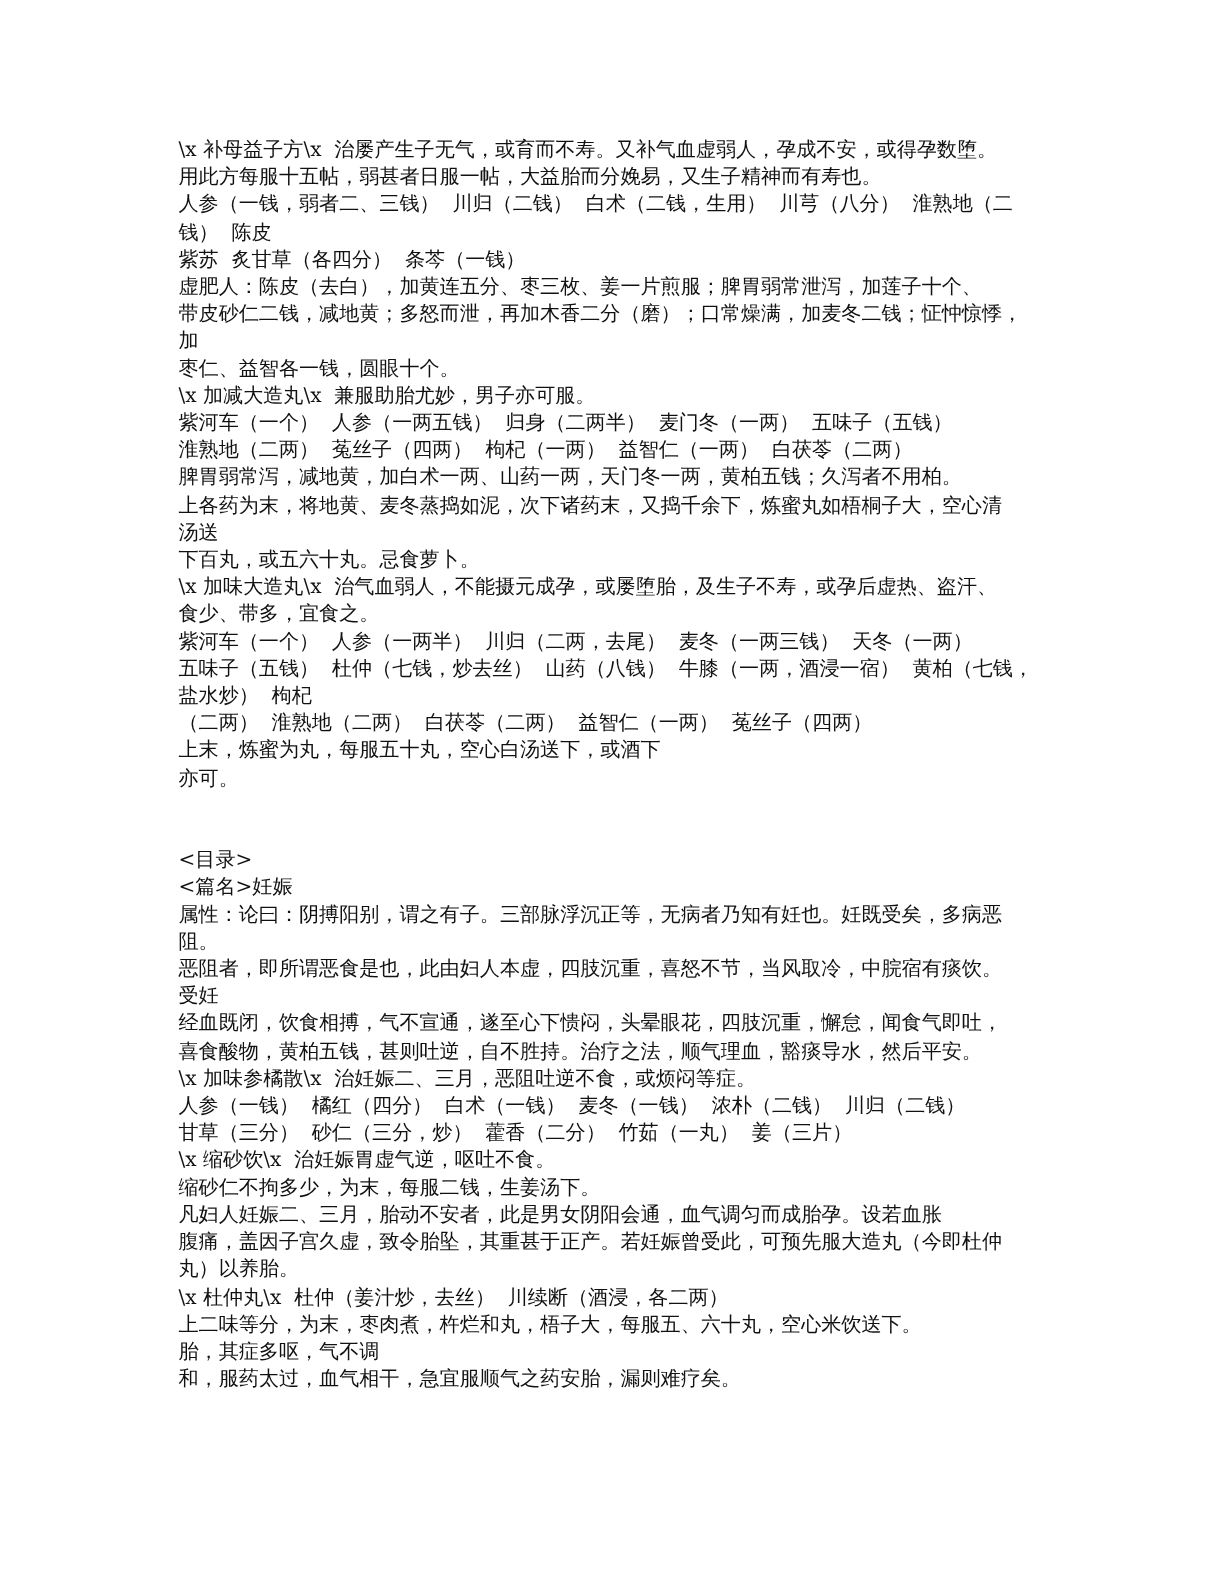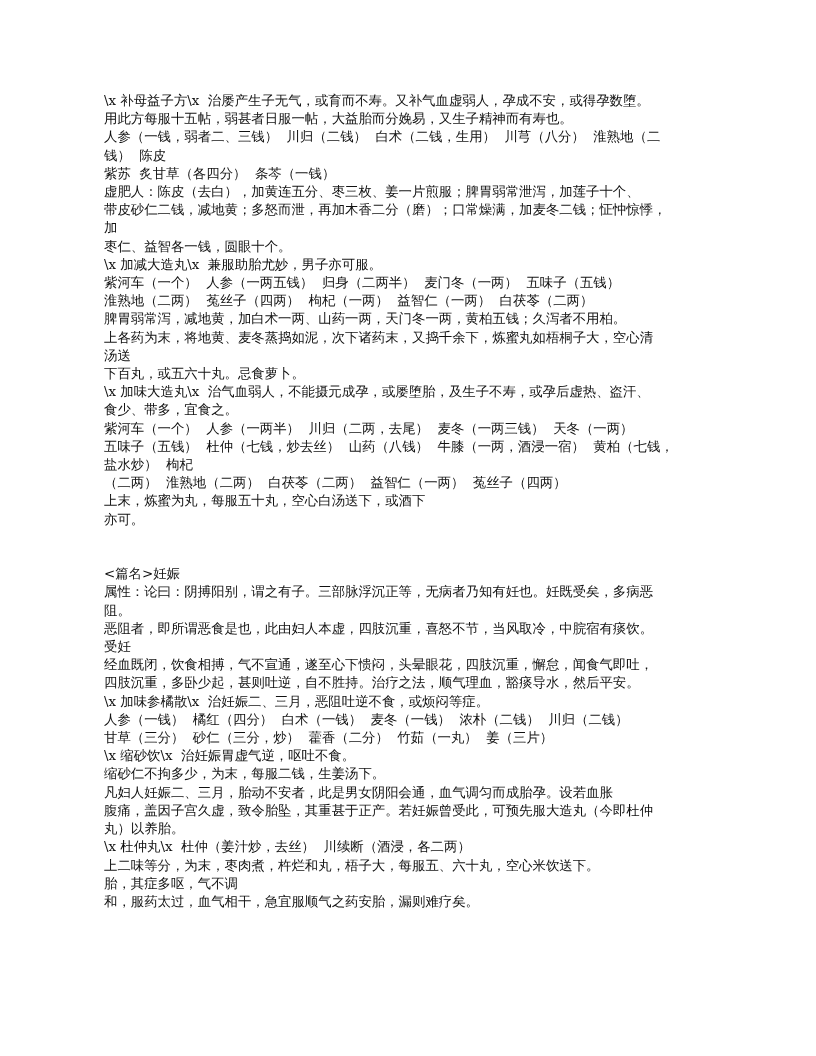--- a/index.html
+++ b/index.html
@@ -8,21 +8,21 @@
       background: #ffffff;
     }
     body {
       width: 816px;
       height: 1056px;
       position: relative;
       overflow: hidden;
     }
     .page {
       position: absolute;
-      left: 104px;
+      left: 119px;
       top: 92px;
       width: 580px;
       font-family: "DejaVu Serif", "Liberation Serif", serif;
       font-size: 13.4px;
       line-height: 18.2px;
       color: #111111;
     }
     .line {
       white-space: pre-wrap;
       word-break: break-all;
@@ -55,27 +55,28 @@
   <div class="line">\x 加味大造丸\x  治气血弱人，不能摄元成孕，或屡堕胎，及生子不寿，或孕后虚热、盗汗、</div>
   <div class="line">食少、带多，宜食之。</div>
   <div class="line">紫河车（一个）  人参（一两半）  川归（二两，去尾）  麦冬（一两三钱）  天冬（一两）</div>
   <div class="line">五味子（五钱）  杜仲（七钱，炒去丝）  山药（八钱）  牛膝（一两，酒浸一宿）  黄柏（七钱，</div>
   <div class="line">盐水炒）  枸杞</div>
   <div class="line">（二两）  淮熟地（二两）  白茯苓（二两）  益智仁（一两）  菟丝子（四两）</div>
   <div class="line">上末，炼蜜为丸，每服五十丸，空心白汤送下，或酒下</div>
   <div class="line">亦可。</div>
   <div class="line blank"></div>
   <div class="line blank"></div>
+  <div class="line">&lt;目录&gt;</div>
   <div class="line">&lt;篇名&gt;妊娠</div>
   <div class="line">属性：论曰：阴搏阳别，谓之有子。三部脉浮沉正等，无病者乃知有妊也。妊既受矣，多病恶</div>
   <div class="line">阻。</div>
   <div class="line">恶阻者，即所谓恶食是也，此由妇人本虚，四肢沉重，喜怒不节，当风取冷，中脘宿有痰饮。</div>
   <div class="line">受妊</div>
   <div class="line">经血既闭，饮食相搏，气不宣通，遂至心下愦闷，头晕眼花，四肢沉重，懈怠，闻食气即吐，</div>
-  <div class="line">四肢沉重，多卧少起，甚则吐逆，自不胜持。治疗之法，顺气理血，豁痰导水，然后平安。</div>
+  <div class="line">喜食酸物，黄柏五钱，甚则吐逆，自不胜持。治疗之法，顺气理血，豁痰导水，然后平安。</div>
   <div class="line">\x 加味参橘散\x  治妊娠二、三月，恶阻吐逆不食，或烦闷等症。</div>
   <div class="line">人参（一钱）  橘红（四分）  白术（一钱）  麦冬（一钱）  浓朴（二钱）  川归（二钱）</div>
   <div class="line">甘草（三分）  砂仁（三分，炒）  藿香（二分）  竹茹（一丸）  姜（三片）</div>
   <div class="line">\x 缩砂饮\x  治妊娠胃虚气逆，呕吐不食。</div>
   <div class="line">缩砂仁不拘多少，为末，每服二钱，生姜汤下。</div>
   <div class="line">凡妇人妊娠二、三月，胎动不安者，此是男女阴阳会通，血气调匀而成胎孕。设若血胀</div>
   <div class="line">腹痛，盖因子宫久虚，致令胎坠，其重甚于正产。若妊娠曾受此，可预先服大造丸（今即杜仲</div>
   <div class="line">丸）以养胎。</div>
   <div class="line">\x 杜仲丸\x  杜仲（姜汁炒，去丝）  川续断（酒浸，各二两）</div>
   <div class="line">上二味等分，为末，枣肉煮，杵烂和丸，梧子大，每服五、六十丸，空心米饮送下。</div>

